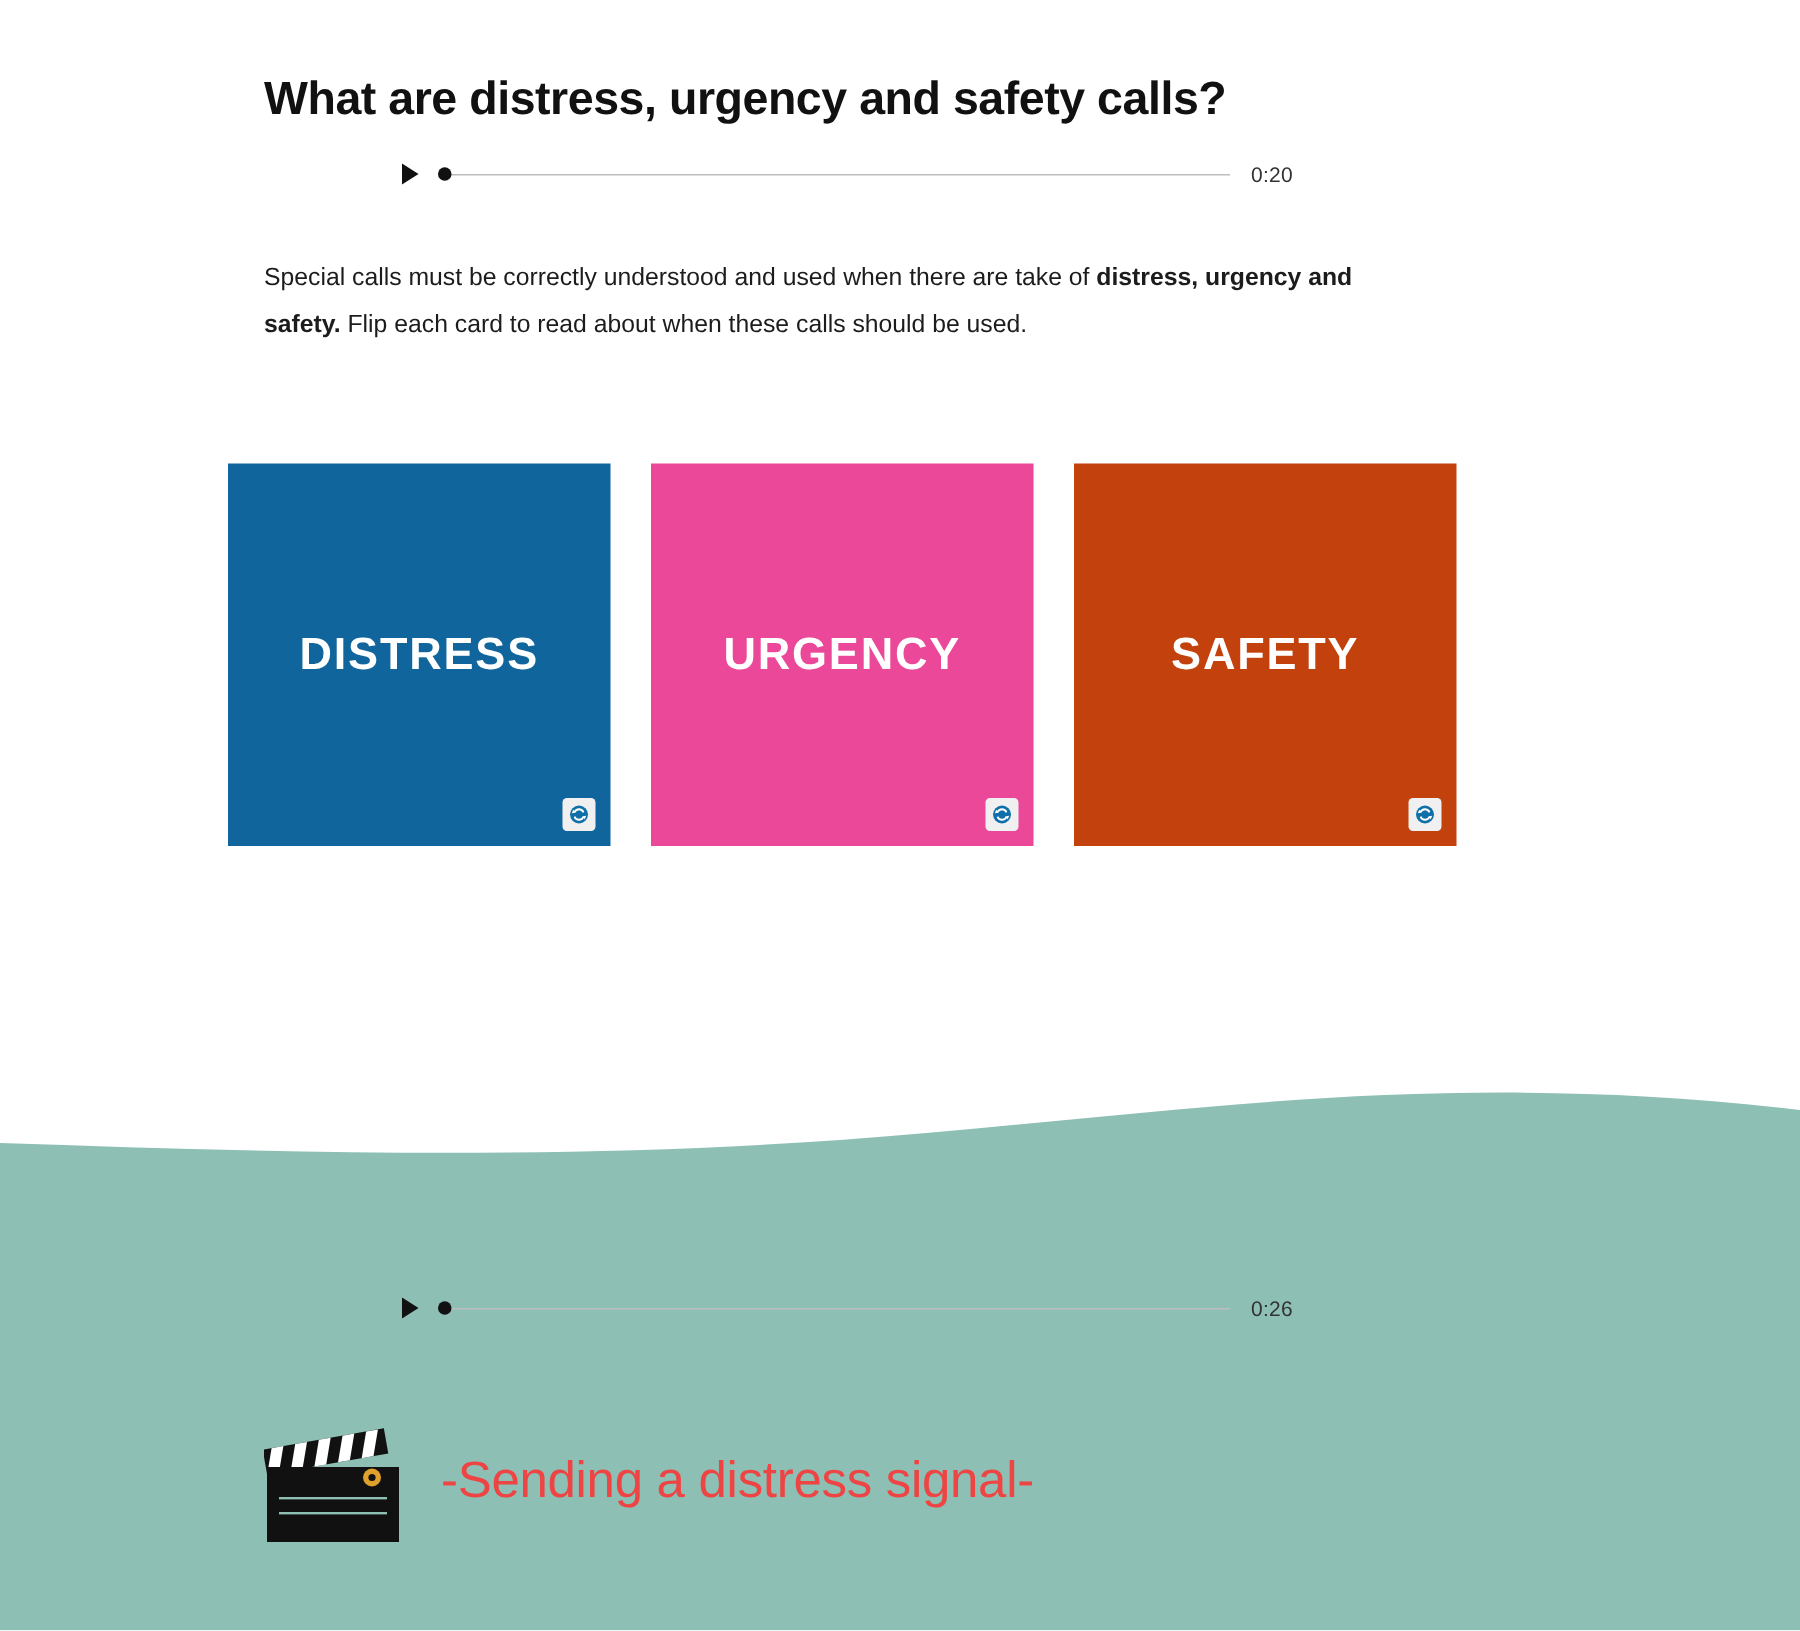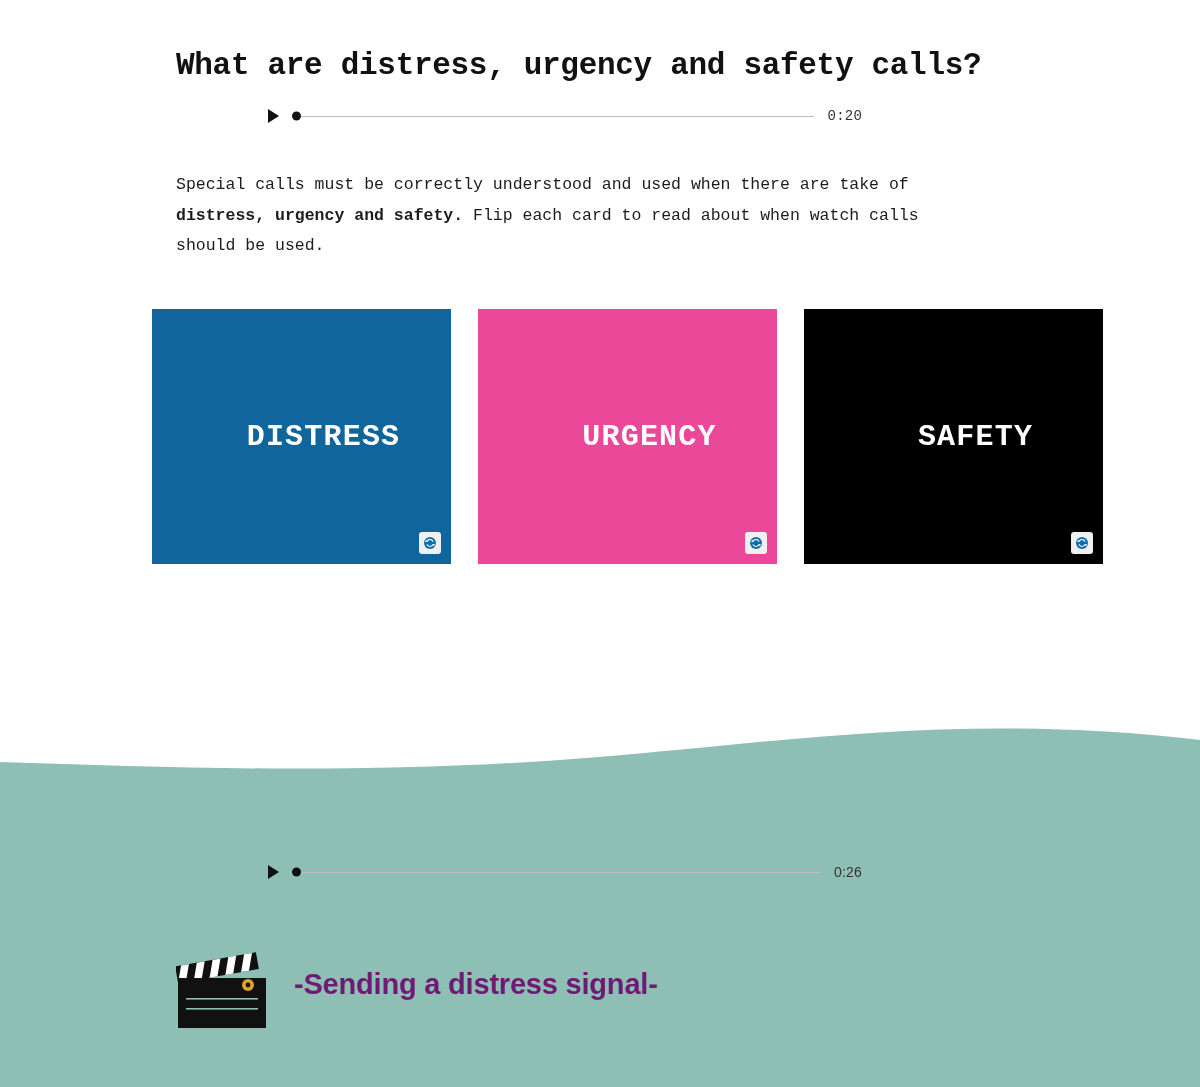--- a/index.html
+++ b/index.html
@@ -16,21 +16,20 @@
     position: relative;
   }
 
   
   .section-top {
     position: relative;
     width: 1200px;
     height: 760px;
     background: #ffffff;
     box-sizing: border-box;
-    font-family: Liberation Mono, monospace;
   }
 
   .page-title {
     position: absolute;
     left: 176px;
     top: 48px;
     font-size: 31px;
     font-weight: bold;
     letter-spacing: -0.3px;
     color: #111111;
@@ -116,21 +115,20 @@
     gap: 27px;
   }
   .card {
     width: 255px;
     height: 255px;
     position: relative;
     display: flex;
     align-items: center;
     justify-content: center;
     cursor: pointer;
-    padding-left: 44px;
   }
   .card-label {
     color: #ffffff;
     font-size: 30px;
     font-weight: bold;
     letter-spacing: 1.2px;
   }
   .flip-badge {
     position: absolute;
     right: 10px;
@@ -171,23 +169,23 @@
   }
   .clapper {
     width: 100px;
     height: 95px;
     flex: 0 0 100px;
     position: relative;
     margin-right: 18px;
   }
   .video-texts { padding-top: 18px; }
   .video-title {
-    font-size: 29px;
-    font-weight: bold;
-    color: #701a75;
+    font-size: 34px;
+    font-weight: normal;
+    color: #ef4444;
     letter-spacing: -0.2px;
     white-space: nowrap;
   }
   .video-desc {
     margin-top: 20px;
     font-size: 16.5px;
     line-height: 1.75;
     color: #1c1c1c;
     width: 600px;
   }
@@ -205,21 +203,21 @@
       <div class="play-tri"></div>
     </div>
     <div class="scrub-wrap">
       <div class="scrub-track"></div>
       <div class="scrub-knob"></div>
     </div>
     <div class="audio-time">0:20</div>
   </div>
 
   <div class="intro-text">
-    <span>Special calls must be correctly understood and used when there are take of </span><b>distress, urgency and safety.</b><span> Flip each card to read about when watch calls should be used.</span>
+    <span>Special calls must be correctly understood and used when there are take of </span><b>distress, urgency and safety.</b><span> Flip each card to read about when these calls should be used.</span>
   </div>
 
   <div class="cards">
 
     <div class="card" style="background:#10659d">
       <span class="card-label">DISTRESS</span>
       <span class="flip-badge">
         <svg width="14" height="14" viewBox="0 0 14 14">
           <circle cx="7" cy="7" r="6" fill="#0f6fa8"></circle>
           <path d="M4 5.6 A3.2 3.2 0 0 1 10 5.6" stroke="#ffffff" stroke-width="1.2" fill="none"></path>
@@ -236,21 +234,21 @@
         <svg width="14" height="14" viewBox="0 0 14 14">
           <circle cx="7" cy="7" r="6" fill="#0f6fa8"></circle>
           <path d="M4 5.6 A3.2 3.2 0 0 1 10 5.6" stroke="#ffffff" stroke-width="1.2" fill="none"></path>
           <path d="M10 8.4 A3.2 3.2 0 0 1 4 8.4" stroke="#ffffff" stroke-width="1.2" fill="none"></path>
           <path d="M3.2 3.6 L4.4 5.9 L2.2 6.1 Z" fill="#ffffff"></path>
           <path d="M10.8 10.4 L9.6 8.1 L11.8 7.9 Z" fill="#ffffff"></path>
         </svg>
       </span>
     </div>
 
-    <div class="card" style="background:#000000">
+    <div class="card" style="background:#c2410c">
       <span class="card-label">SAFETY</span>
       <span class="flip-badge">
         <svg width="14" height="14" viewBox="0 0 14 14">
           <circle cx="7" cy="7" r="6" fill="#0f6fa8"></circle>
           <path d="M4 5.6 A3.2 3.2 0 0 1 10 5.6" stroke="#ffffff" stroke-width="1.2" fill="none"></path>
           <path d="M10 8.4 A3.2 3.2 0 0 1 4 8.4" stroke="#ffffff" stroke-width="1.2" fill="none"></path>
           <path d="M3.2 3.6 L4.4 5.9 L2.2 6.1 Z" fill="#ffffff"></path>
           <path d="M10.8 10.4 L9.6 8.1 L11.8 7.9 Z" fill="#ffffff"></path>
         </svg>
       </span>

